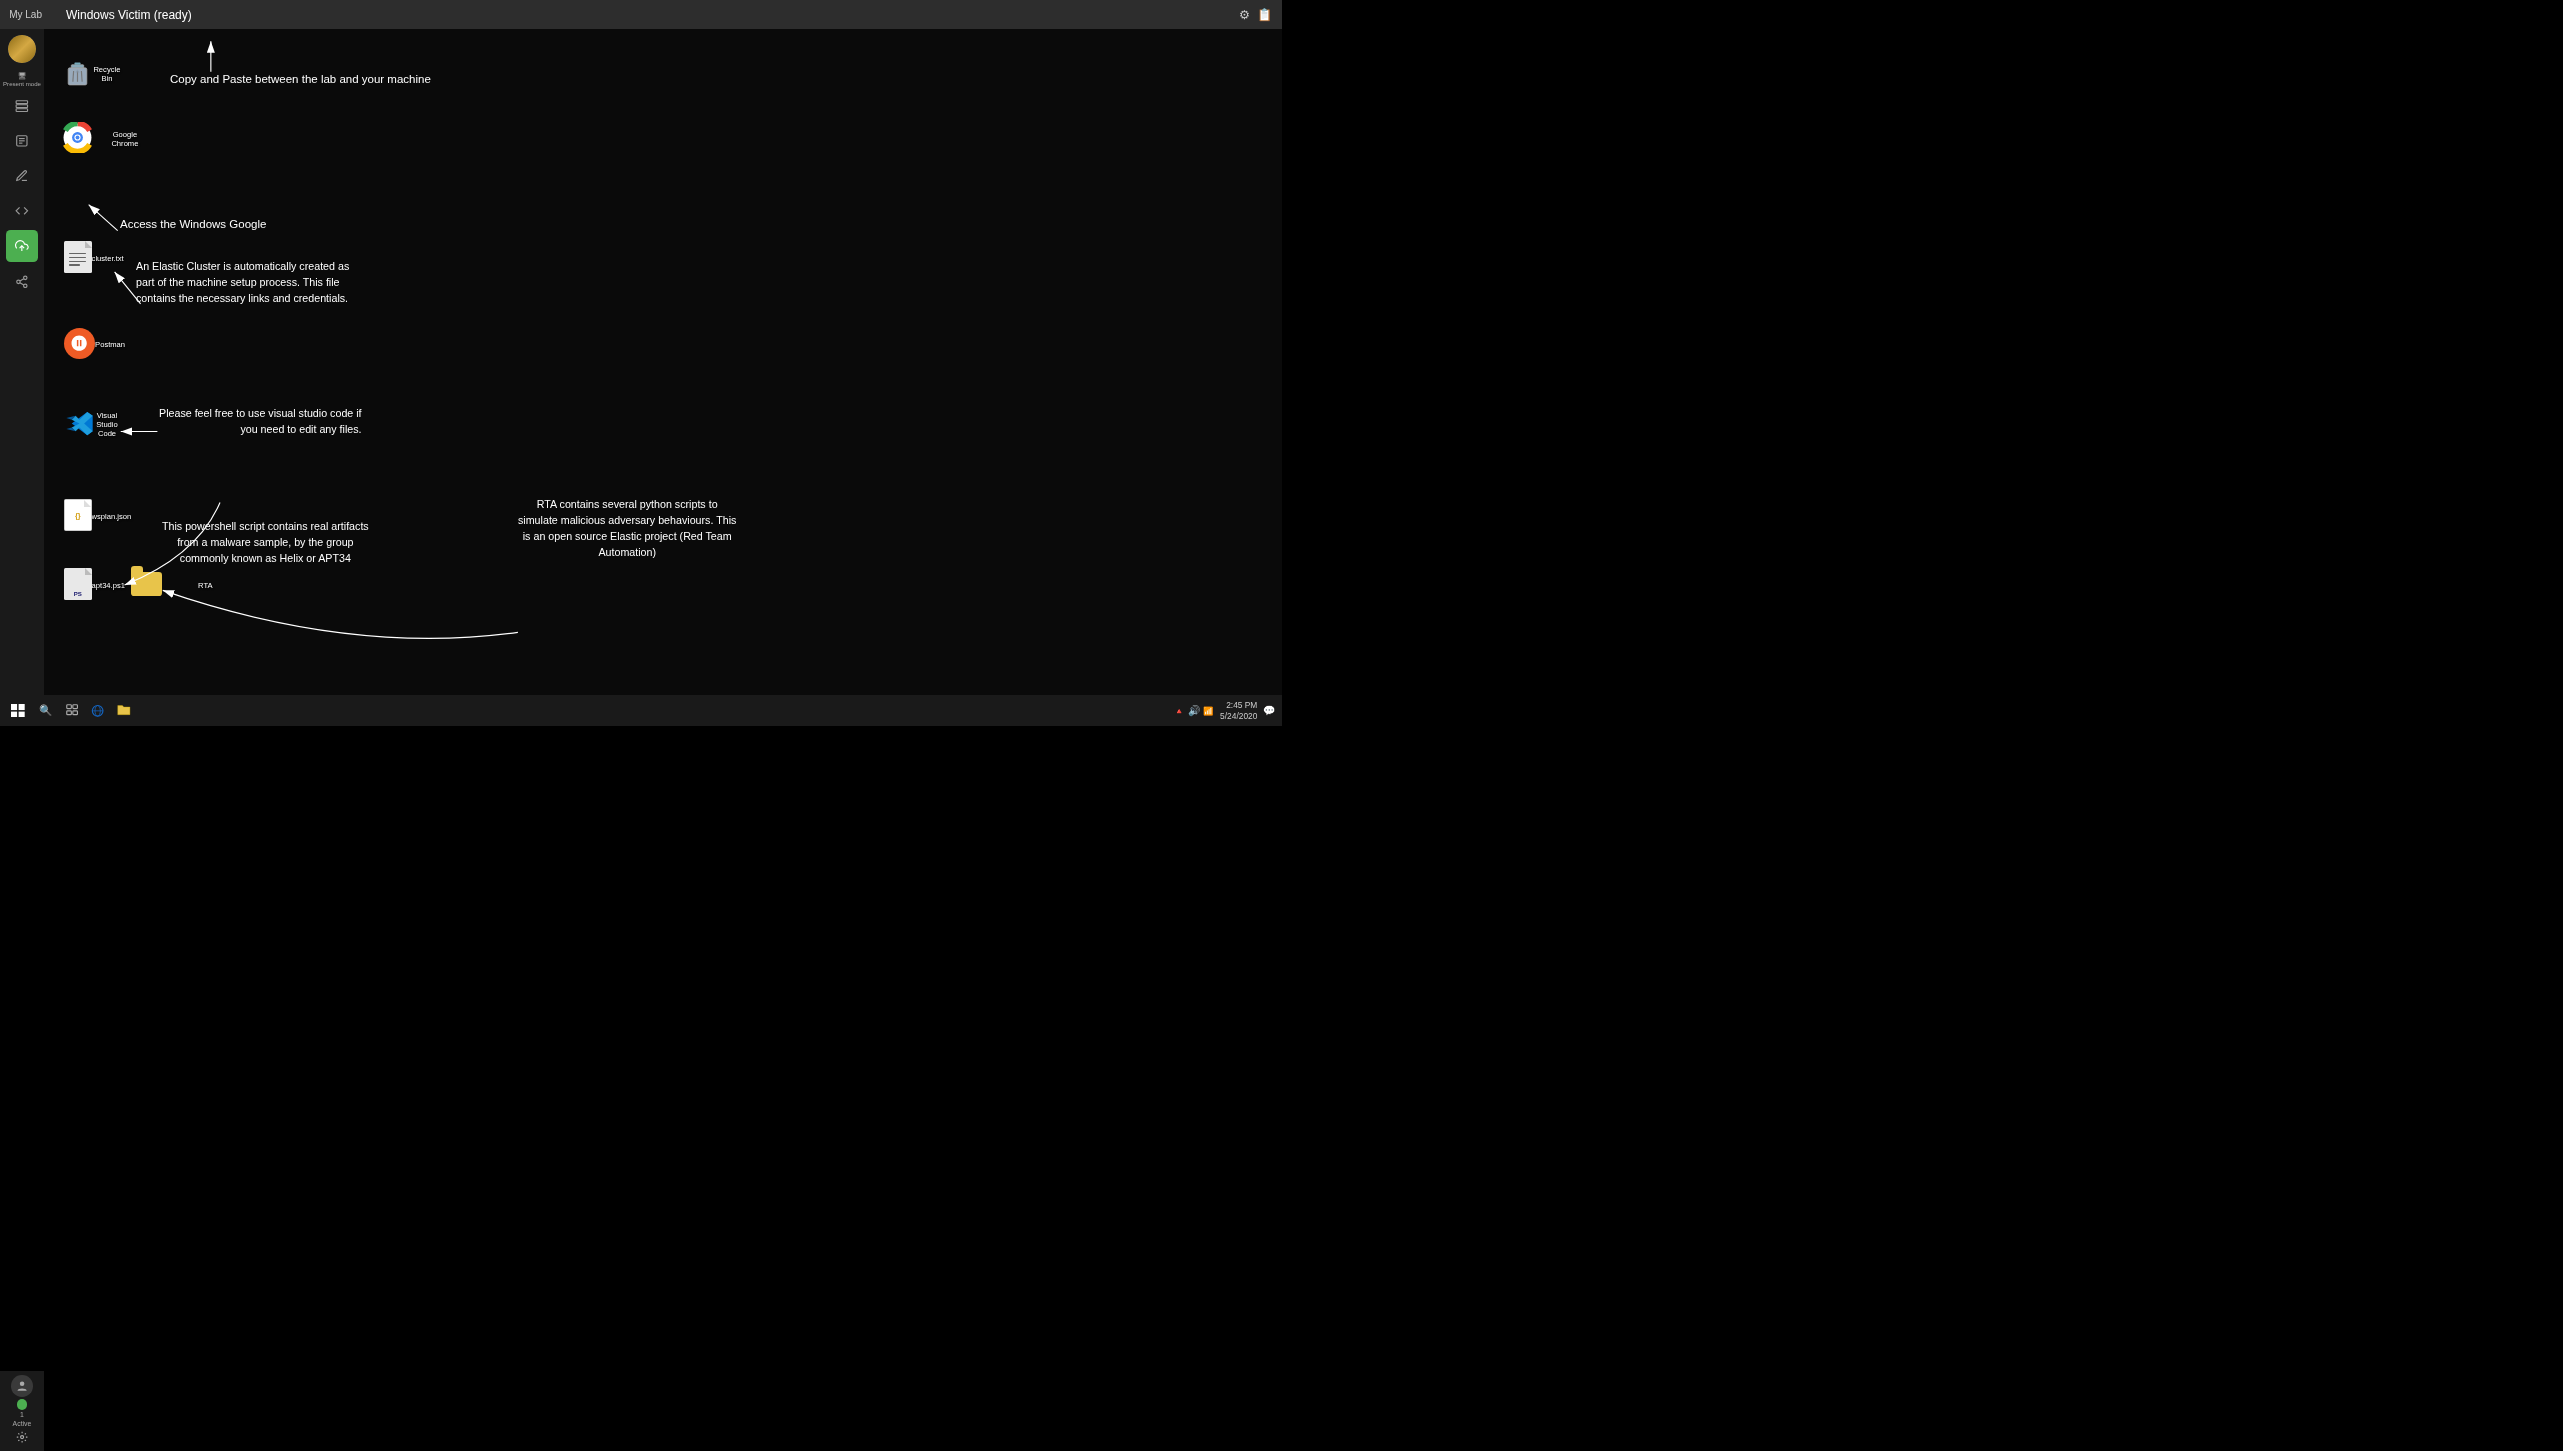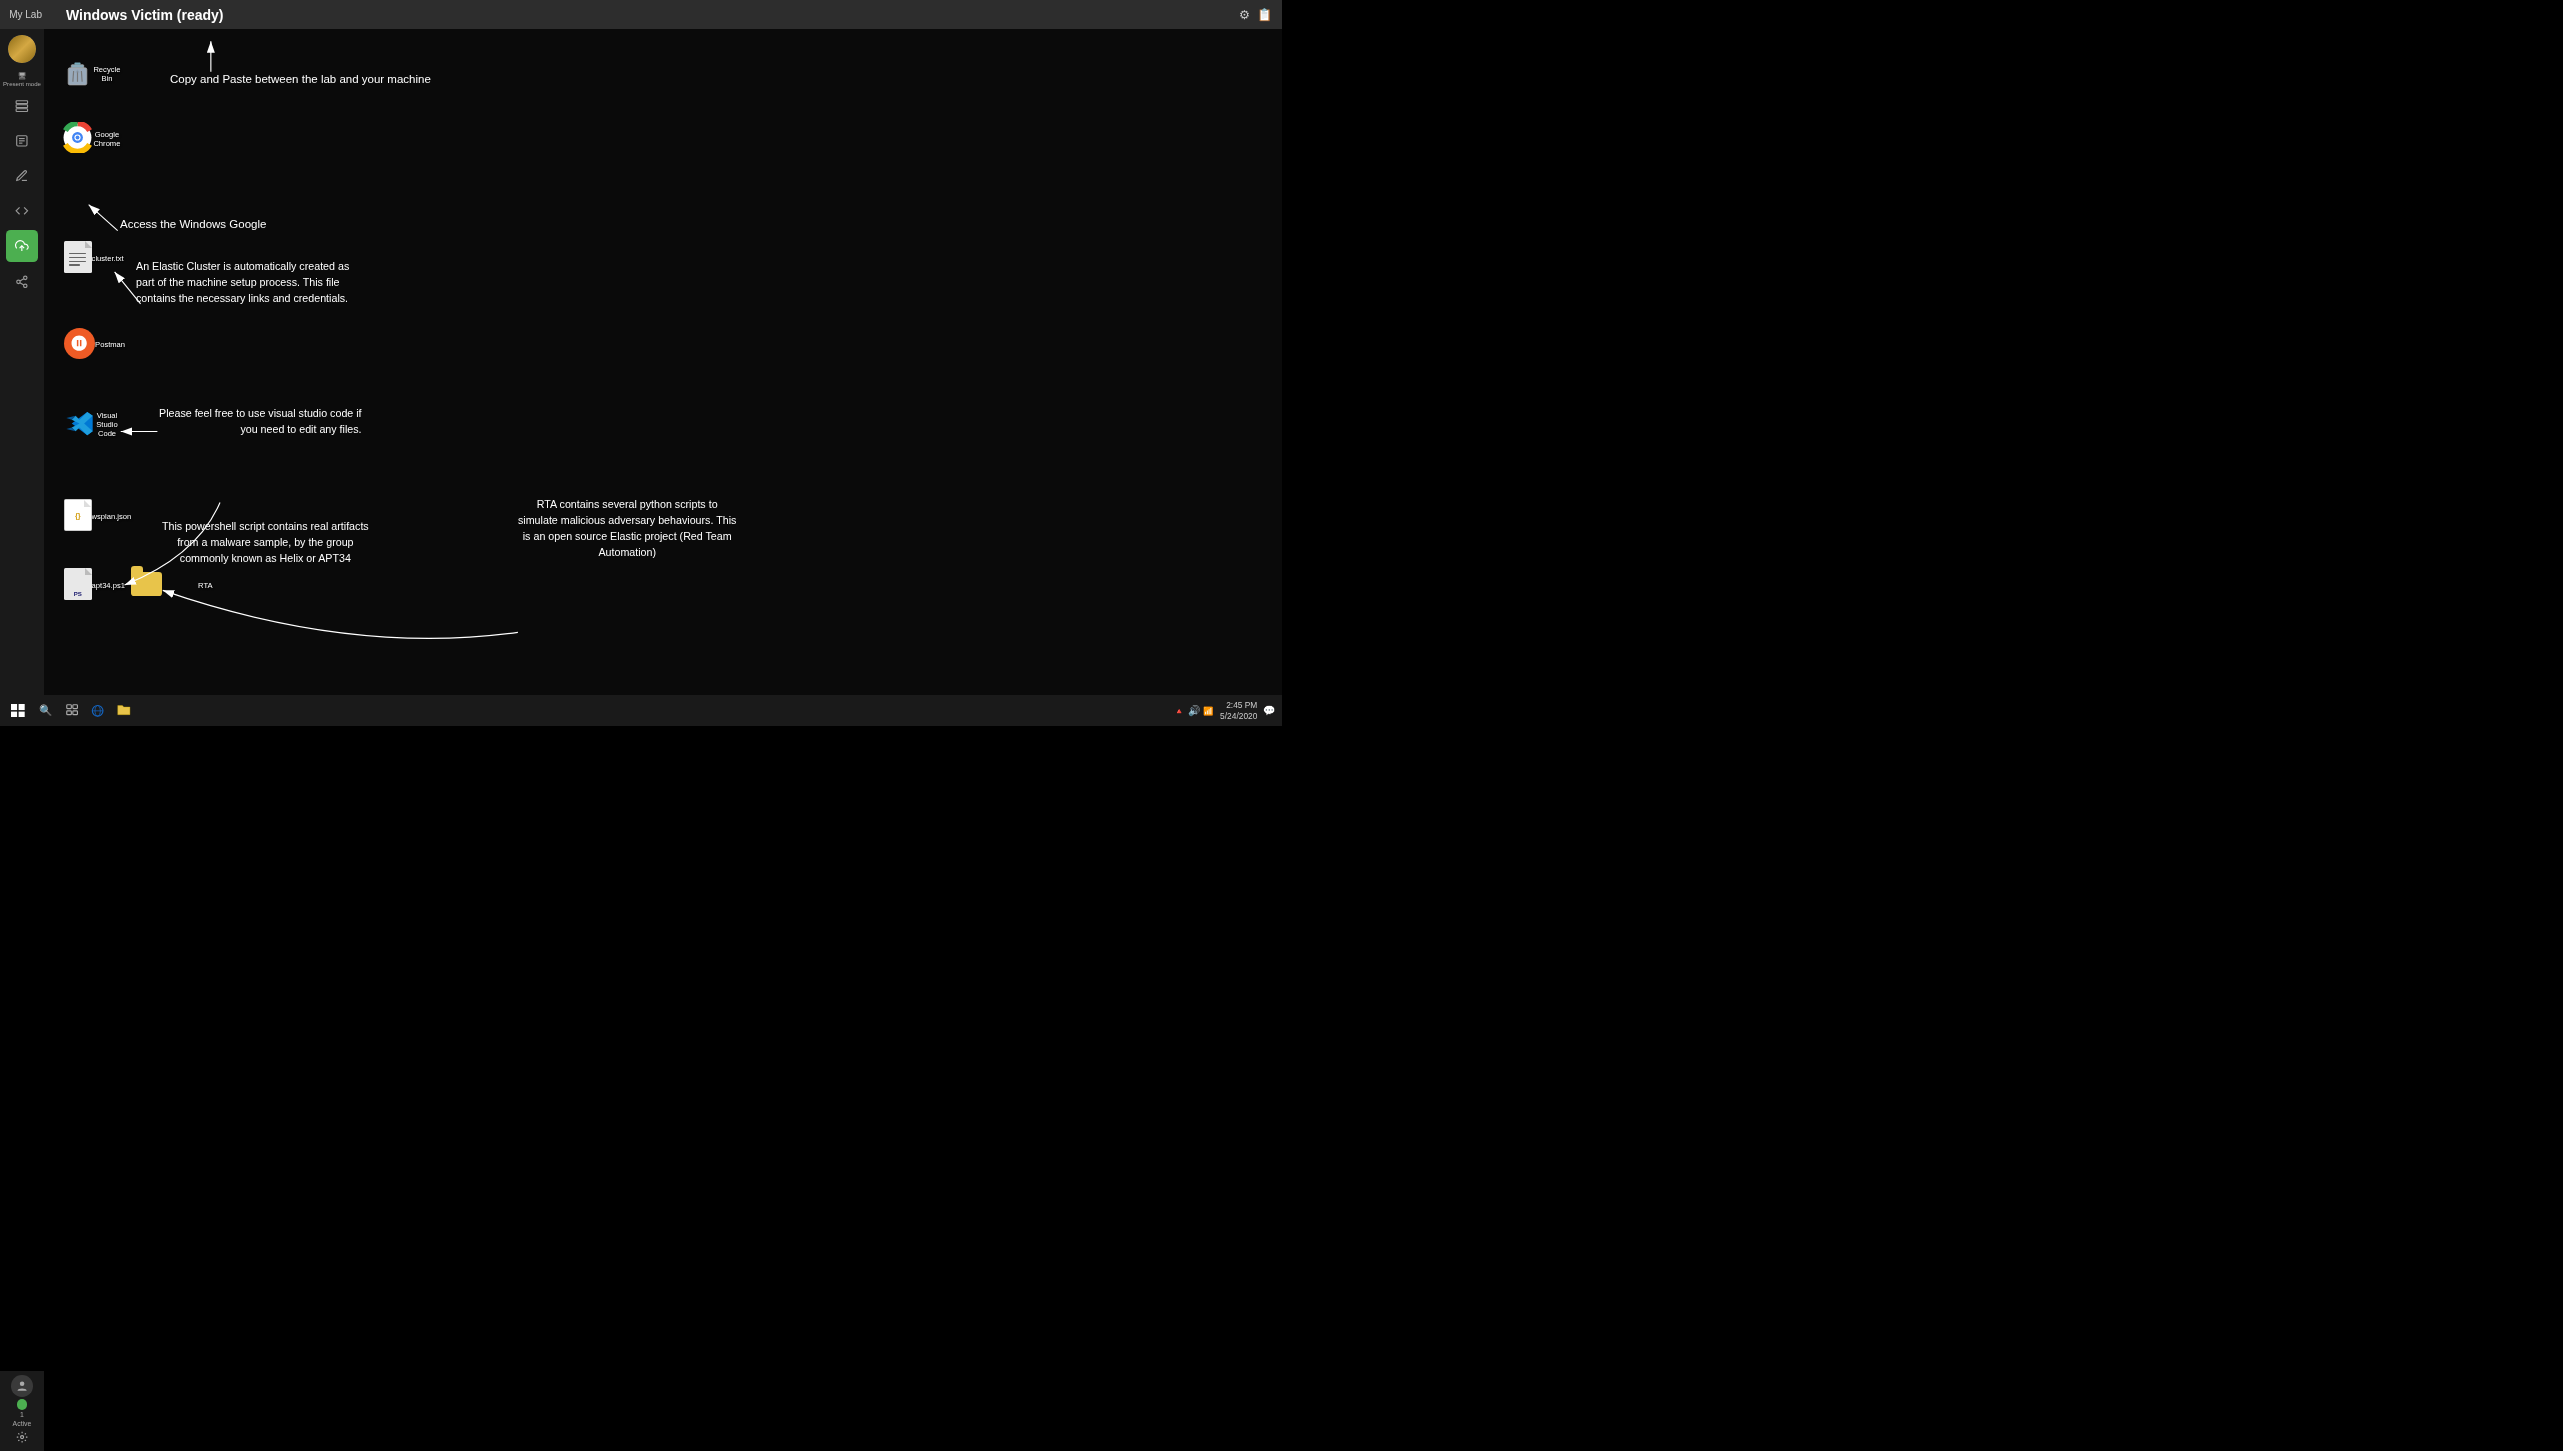--- a/index.html
+++ b/index.html
@@ -22,22 +22,21 @@
       padding: 0 9.2px;
       gap: 24px;
       flex-shrink: 0;
     }
     .top-bar-label {
       color: #ccc;
       font-size: 10px;
     }
     .top-bar-title {
       color: #fff;
-      font-size: 14px;
-      font-weight: bold;
+      font-size: 12px;
     }
     .top-bar-icons {
       display: flex;
       gap: 7.6px;
       margin-left: auto;
     }
     .top-bar-icon {
       color: #ccc;
       font-size: 12.2px;
       cursor: pointer;
@@ -430,21 +429,21 @@
           <line x1="15" y1="18" x2="14" y2="32" stroke="#777" stroke-width="1.5"></line>
           <line x1="20" y1="18" x2="20" y2="32" stroke="#777" stroke-width="1.5"></line>
           <line x1="25" y1="18" x2="26" y2="32" stroke="#777" stroke-width="1.5"></line>
 
           <path d="M20 16 L17 20 L23 20 Z" fill="#89a" opacity="0.7"></path>
         </svg>
       </div>
       <span class="desktop-icon-label">Recycle Bin</span>
     </div>
 
-    <div class="desktop-icon" style="top: 88px; left: 15.3px;">
+    <div class="desktop-icon" style="top: 88px; left: 15.3px; gap: 18px;">
       <div class="desktop-icon-img">
         <svg width="31" height="31" viewBox="0 0 40 40">
           <circle cx="20" cy="20" r="18" fill="#fff"></circle>
           <circle cx="20" cy="20" r="7" fill="#4285f4"></circle>
 
           <path d="M20 2 A18 18 0 0 1 35.6 11" stroke="#ea4335" stroke-width="7" fill="none"></path>
 
           <path d="M35.6 29 A18 18 0 0 1 4.4 29" stroke="#fbbc05" stroke-width="7" fill="none"></path>
 
           <path d="M4.4 11 A18 18 0 0 1 20 2" stroke="#34a853" stroke-width="7" fill="none"></path>

